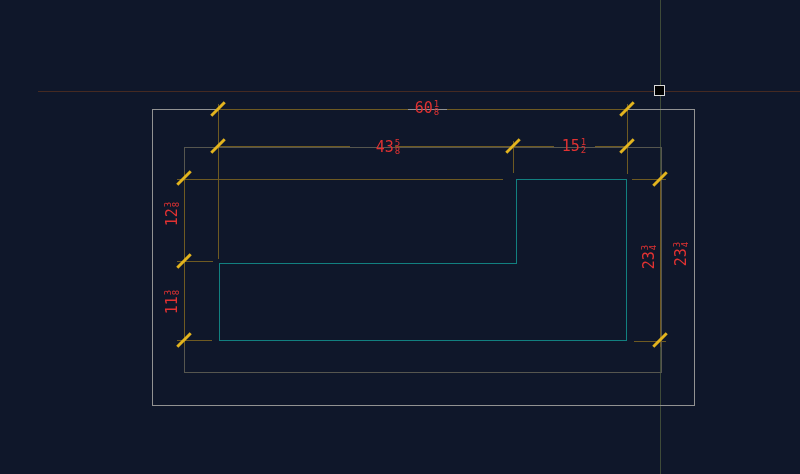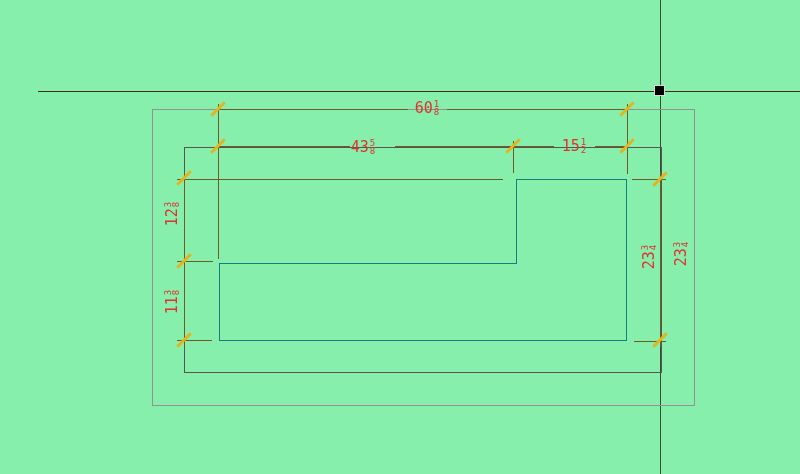--- a/index.html
+++ b/index.html
@@ -1,16 +1,16 @@
 <!DOCTYPE html>
 <html><head>
 <meta charset="utf-8">
 <style>
   html,body{margin:0;padding:0;background:#000;}
-  #canvas{position:relative;width:800px;height:474px;background:#86efac;overflow:hidden;
+  #canvas{position:relative;width:800px;height:474px;background:#0f172a;overflow:hidden;
           font-family:"DejaVu Sans Mono",monospace;}
   .ln{position:absolute;}
   
   .xh-h{left:38px;top:91px;width:762px;height:1px;background:#452a22;}
   .xh-v{left:660px;top:0;width:1px;height:474px;background:#3e4a38;}
   .pickbox{left:654px;top:85px;width:11px;height:11px;border:1px solid #d9d9d9;background:#000;box-sizing:border-box;}
   
   .outer-frame{left:152px;top:109px;width:543px;height:297px;border:1px solid #929292;box-sizing:border-box;}
   .inner-frame{left:184px;top:147px;width:478px;height:226px;border:1px solid #56564f;box-sizing:border-box;}
   
@@ -76,21 +76,21 @@
   <div class="tick" style="left:660px;top:340px;"></div>
 
   <div class="dimtext" style="left:427px;top:108px;">
     <span>60</span>
     <span class="frac">
       <span>1</span>
       <span>8</span>
     </span>
   </div>
 
-  <div class="dimtext" style="left:363px;top:147px;">
+  <div class="dimtext" style="left:388px;top:147px;">
     <span>43</span>
     <span class="frac">
       <span>5</span>
       <span>8</span>
     </span>
   </div>
 
   <div class="dimtext" style="left:574px;top:146px;">
     <span>15</span>
     <span class="frac">

